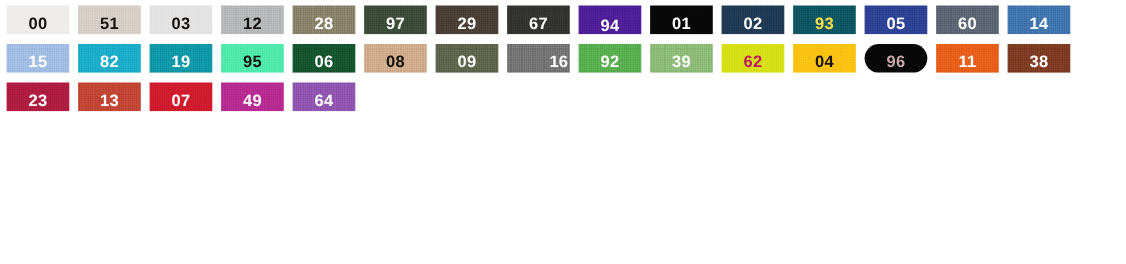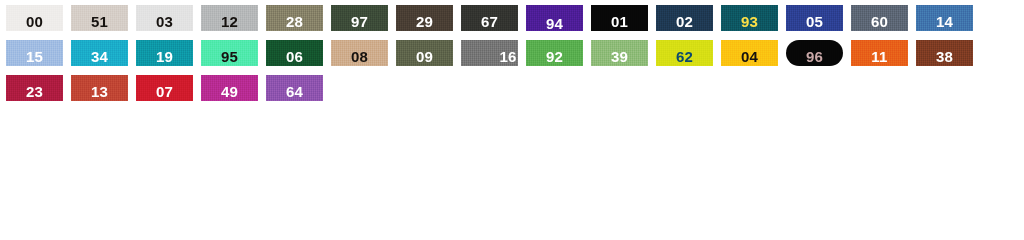--- a/index.html
+++ b/index.html
@@ -116,21 +116,21 @@
     <div class="swatch" style="background-color: rgb(90, 100, 114);">
       <span class="swatch-label" style="color: rgb(255, 255, 255);">60</span>
     </div>
     <div class="swatch" style="background-color: rgb(63, 114, 171);">
       <span class="swatch-label" style="color: rgb(255, 255, 255);">14</span>
     </div>
     <div class="swatch" style="background-color: rgb(159, 187, 226);">
       <span class="swatch-label" style="color: rgb(255, 255, 255);">15</span>
     </div>
     <div class="swatch" style="background-color: rgb(26, 171, 200);">
-      <span class="swatch-label" style="color: rgb(255, 255, 255);">34</span>
+      <span class="swatch-label" style="color: rgb(255, 255, 255);">82</span>
     </div>
     <div class="swatch" style="background-color: rgb(14, 150, 165);">
       <span class="swatch-label" style="color: rgb(255, 255, 255);">19</span>
     </div>
     <div class="swatch" style="background-color: rgb(78, 233, 171);">
       <span class="swatch-label" style="color: rgb(22, 18, 15);">95</span>
     </div>
     <div class="swatch" style="background-color: #14532d;">
       <span class="swatch-label" style="color: rgb(255, 255, 255);">06</span>
     </div>
@@ -143,21 +143,21 @@
     <div class="swatch" style="background-color: #737373; padding-left: 37px;">
       <span class="swatch-label" style="color: rgb(255, 255, 255);">16</span>
     </div>
     <div class="swatch" style="background-color: rgb(87, 173, 77);">
       <span class="swatch-label" style="color: rgb(255, 255, 255);">92</span>
     </div>
     <div class="swatch" style="background-color: rgb(140, 186, 118);">
       <span class="swatch-label" style="color: rgb(255, 255, 255);">39</span>
     </div>
     <div class="swatch" style="background-color: rgb(214, 222, 20);">
-      <span class="swatch-label" style="color: #0c4a6e;">62</span>
+      <span class="swatch-label" style="color: #be185d;">62</span>
     </div>
     <div class="swatch" style="background-color: rgb(251, 194, 17);">
       <span class="swatch-label" style="color: rgb(22, 18, 15);">04</span>
     </div>
     <div class="swatch" style="background-color: rgb(7, 7, 7); border-radius: 13px;">
       <span class="swatch-label" style="color: rgb(201, 168, 168);">96</span>
     </div>
     <div class="swatch" style="background-color: rgb(231, 94, 25);">
       <span class="swatch-label" style="color: rgb(255, 255, 255);">11</span>
     </div>

